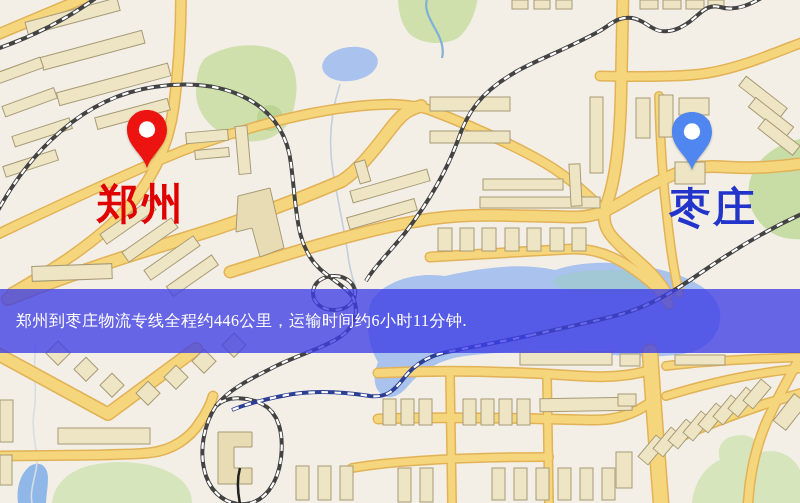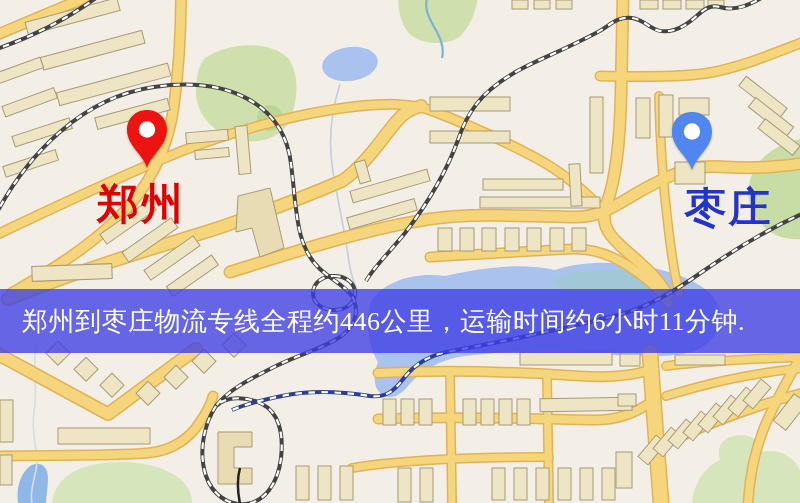--- a/index.html
+++ b/index.html
@@ -6,24 +6,24 @@
   body{width:800px;height:503px;overflow:hidden;font-family:"Liberation Serif","DejaVu Serif",serif;}
   #screen{position:relative;width:800px;height:503px;background:#f3efe6;overflow:hidden;}
   #map-svg{position:absolute;left:0;top:0;}
   .pin{position:absolute;filter:drop-shadow(0 1px 1px rgba(0,0,0,.25));}
   .pin-origin{left:124px;top:108px;}
   .pin-destination{left:669px;top:110px;}
   .city-label{position:absolute;font-size:42px;font-weight:600;letter-spacing:2px;
     text-align:center;white-space:nowrap;line-height:1;
     font-family:"Liberation Serif","DejaVu Serif",serif;margin-top:8px;}
   .label-origin{left:86px;top:175px;width:110px;}
-  .label-destination{left:671px;top:179px;width:115px;}
+  .label-destination{left:642px;top:179px;width:115px;text-align:right;}
   #banner{position:absolute;left:0;top:289px;width:800px;height:64px;
     display:flex;align-items:center;}
-  #banner .banner-text{padding-left:22px;font-size:26px;color:#fff;letter-spacing:0.5px;}
+  #banner .banner-text{padding-left:16px;font-size:16px;color:#fff;letter-spacing:0.5px;}
 </style>
 </head>
 <body>
 
 <div id="screen">
 
   <svg id="map-svg" width="800" height="503" viewBox="0 0 800 503">
     <defs>
 
       <path id="rd1" d="M -6 36 L 94 -6"></path>

